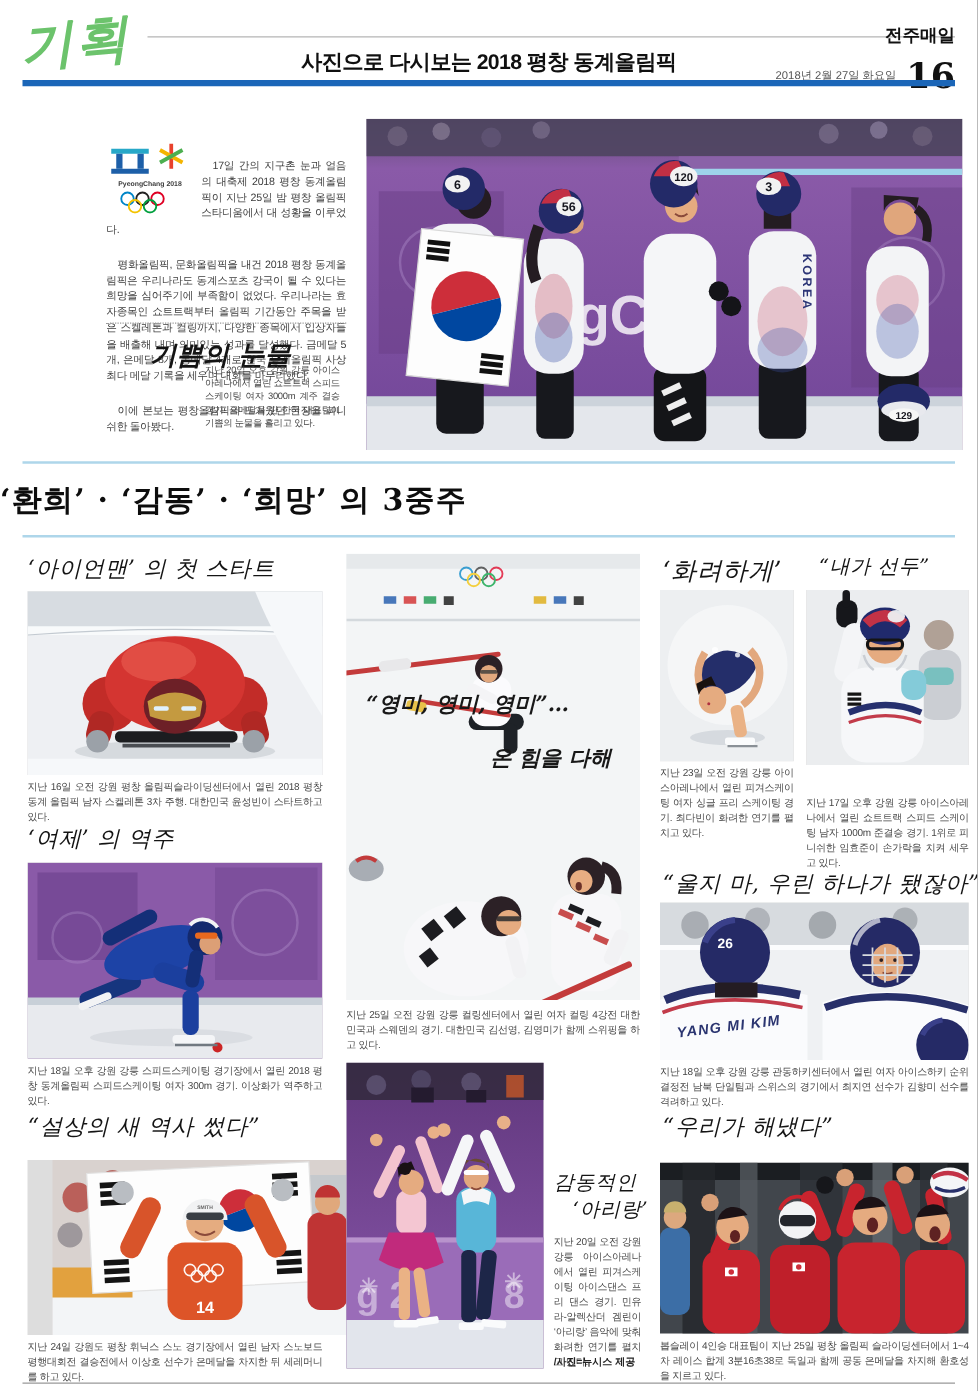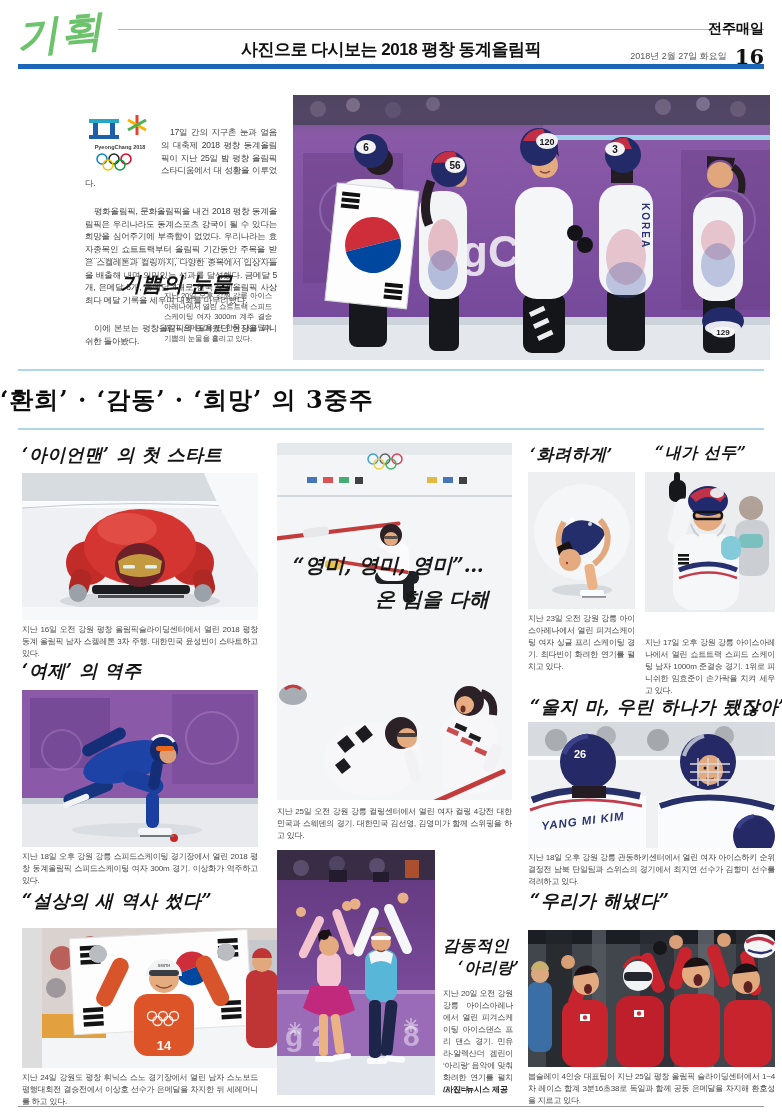--- a/index.html
+++ b/index.html
@@ -1,49 +1,49 @@
 <!DOCTYPE html>
 <html><head>
 <meta charset="utf-8">
 <style>
   html,body{margin:0;padding:0;background:#888;}
   .page{position:relative;width:782px;height:1113px;background:#fff;margin:0 auto;
         font-family:"Liberation Sans","DejaVu Sans",sans-serif;color:#222;overflow:hidden;}
   .rule{position:absolute;background:#aed6ea;height:2px;}
   .sec-h{position:absolute;font-family:"DejaVu Serif","Liberation Serif",serif;font-style:italic;
-         font-weight:bold;color:#141414;letter-spacing:.5px;white-space:nowrap;}
+         font-weight:normal;color:#141414;letter-spacing:.5px;white-space:nowrap;}
   .cap{position:absolute;font-size:8px;line-height:1.5;color:#474747;text-align:justify;
        word-break:break-all;letter-spacing:-.2px;}
   .photo{position:absolute;overflow:hidden;background:#ddd;}
   .photo svg{display:block;width:100%;height:100%;}
   .logo-gihoek{position:absolute;left:16px;top:6px;font-family:"DejaVu Serif",serif;font-style:italic;
          font-weight:bold;font-size:42px;color:#6cc36c;transform:rotate(-5deg);letter-spacing:2px;}
   .hdr-title{position:absolute;left:0;top:38px;width:100%;text-align:center;font-size:17px;
          font-weight:bold;color:#101010;letter-spacing:-.5px;}
   .hdr-paper{position:absolute;right:18px;top:20px;font-size:14px;font-weight:bold;color:#111;}
   .hdr-dateline{position:absolute;right:18px;top:44px;display:flex;align-items:center;gap:8px;}
   .hdr-date{font-size:9px;color:#555;}
-  .hdr-pageno{font-size:21px;font-weight:bold;color:#111;font-family:"DejaVu Serif",serif;}
+  .hdr-pageno{font-size:28px;font-weight:bold;color:#111;font-family:"DejaVu Serif",serif;}
   .hdr-bluebar{position:absolute;left:18px;top:64px;width:746px;height:5px;background:#1b66b8;}
   .hdr-topline{position:absolute;left:118px;top:29px;width:646px;height:1px;background:#b5b5b5;}
   .intro{position:absolute;left:85px;top:111px;width:192px;}
   .intro p{margin:15px 0 3px;font-size:8.5px;line-height:1.5;text-align:justify;text-indent:9px;
          color:#3c3c3c;word-break:break-all;letter-spacing:-.2px;}
   .emblem{float:left;width:70px;height:58px;margin:2px 6px 2px 0;}
   .dotted{position:absolute;left:85px;top:258px;width:192px;border-top:1px dotted #9a9a9a;}
   .lead-title{position:absolute;left:120px;top:270px;width:152px;text-align:left;
          font-family:"DejaVu Serif",serif;font-style:italic;font-weight:bold;font-size:21px;color:#141414;}
   .lead-cap{position:absolute;left:164px;top:291px;width:108px;font-size:7.5px;line-height:1.42;
          color:#474747;text-align:justify;word-break:break-all;letter-spacing:-.2px;}
   .headline{position:absolute;left:0;top:384px;width:100%;
          font-family:"DejaVu Serif","Liberation Serif",serif;font-weight:bold;font-size:24px;
          color:#0d0d0d;letter-spacing:1px;}
   .overlay-quote{position:absolute;z-index:5;}
   .overlay-quote div{font-family:"DejaVu Serif",serif;font-style:italic;font-weight:bold;
-         font-size:20px;color:#181818;white-space:nowrap;}
+         font-size:17px;color:#181818;white-space:nowrap;}
   .credit{position:absolute;font-size:8px;font-weight:bold;color:#222;white-space:nowrap;}
   .bottom-rule{position:absolute;left:18px;top:1106px;width:746px;height:1px;background:#999;}
 </style>
 </head>
 <body>
 
 <div class="page">
 
   <div class="logo-gihoek">기획</div>
   <div class="hdr-topline"></div>
@@ -389,21 +389,21 @@
         <path d="M204,250 q14,4 12,22" stroke="#2c2126" stroke-width="8" fill="none"></path>
         <circle cx="188" cy="262" r="9" fill="#e8ad82"></circle>
         <ellipse cx="186" cy="266" rx="2.5" ry="3.5" fill="#6a3028"></ellipse>
         <rect x="140" y="344" width="92" height="5" rx="2" fill="#c33b3b" transform="rotate(-24 186 346)"></rect>
         <rect x="210" y="300" width="12" height="30" rx="5" fill="#f2f2f4" transform="rotate(24 216 315)"></rect>
       </g>
     </svg>
   </div>
   <div class="overlay-quote" style="left:293px;top:552px;width:212px">
     <div>“영미, 영미, 영미”…</div>
-    <div style="text-align:right;padding-right:16px;margin-top:7px">온 힘을 다해</div>
+    <div style="text-align:right;padding-right:16px;margin-top:20px">온 힘을 다해</div>
   </div>
   <div class="cap" style="left:277px;top:806px;width:235px">지난 25일 오전 강원 강릉 컬링센터에서 열린 여자 컬링 4강전 대한민국과 스웨덴의 경기. 대한민국 김선영, 김영미가 함께 스위핑을 하고 있다.</div>
 
   <div class="photo" style="left:277px;top:850px;width:158px;height:245px">
     <svg viewBox="0 0 158 245">
       <defs>
           <linearGradient id="pg2" x1="0" y1="0" x2="0" y2="1">
         <stop offset="0" stop-color="#60377c"></stop>
             <stop offset=".6" stop-color="#7a4b9a"></stop>
       </linearGradient>
@@ -458,21 +458,21 @@
         <rect x="90" y="208" width="20" height="6" rx="2" fill="#fafbfc"></rect>
         <rect x="108" y="206" width="20" height="6" rx="2" fill="#fafbfc" transform="rotate(6 118 209)"></rect>
       </g>
     </svg>
   </div>
   <div class="sec-h" style="left:443px;top:936px;font-size:16px">감동적인</div>
   <div class="sec-h" style="left:458px;top:958px;font-size:16px">‘아리랑’</div>
   <div class="cap" style="left:443px;top:988px;width:70px">지난 20일 오전 강원 강릉 아이스아레나에서 열린 피겨스케이팅 아이스댄스 프리 댄스 경기. 민유라-알렉산더 겜린이 ‘아리랑’ 음악에 맞춰 화려한 연기를 펼치고 있다.</div>
   <div class="credit" style="left:443px;top:1084px;width:70px;">/사진=뉴시스 제공</div>
 
-  <div class="sec-h" style="left:530px;top:443px;font-size:17px">‘화려하게’</div>
+  <div class="sec-h" style="left:530px;top:443px;font-size:20px">‘화려하게’</div>
   <div class="sec-h" style="left:655px;top:443px;font-size:16px">“내가 선두”</div>
 
   <div class="photo" style="left:528px;top:472px;width:107px;height:137px">
     <svg viewBox="0 0 107 137">
       <rect width="107" height="137" fill="#edeff1"></rect>
       <circle cx="54" cy="60" r="48" fill="#f6f8f9" opacity=".8"></circle>
       <ellipse cx="54" cy="118" rx="30" ry="6" fill="#ccd2d7" opacity=".7"></ellipse>
       <g>
         <path d="M28,66 Q50,34 78,60 Q66,86 40,84 Z" fill="#242e6a"></path>
         <circle cx="44" cy="48" r="2.5" fill="#fff" opacity=".8"></circle>

